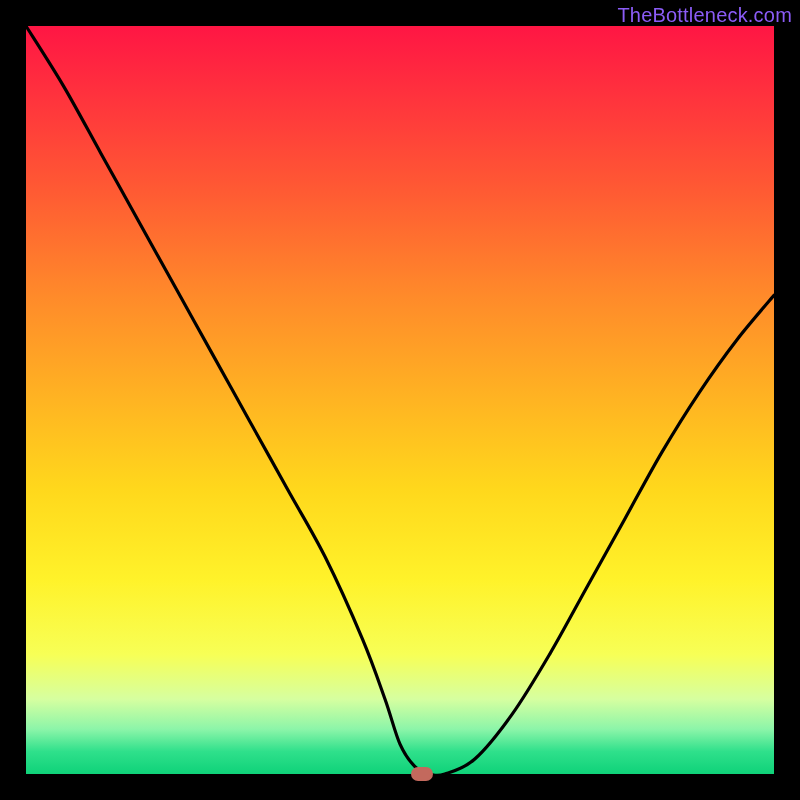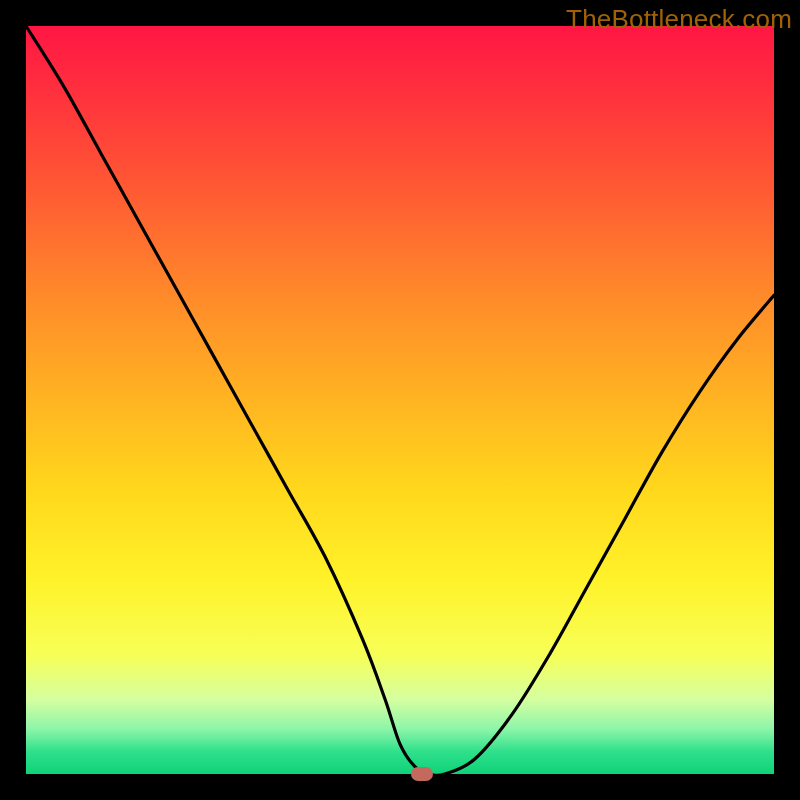--- a/index.html
+++ b/index.html
@@ -37,22 +37,22 @@
       #d6ffa0 90%,
       #8cf5a9 94%,
       #2fe08b 97%,
       #0fd279 100%
     );
   }
   .watermark {
     position: absolute;
     top: 4px;
     right: 8px;
-    color: #a16207;
-    font-size: 26px;
+    color: #8b5cf6;
+    font-size: 20px;
     letter-spacing: 0.2px;
     font-weight: 400;
     user-select: none;
   }
   svg.curve {
     position: absolute;
     left: 0;
     top: 0;
     width: 748px;
     height: 748px;

